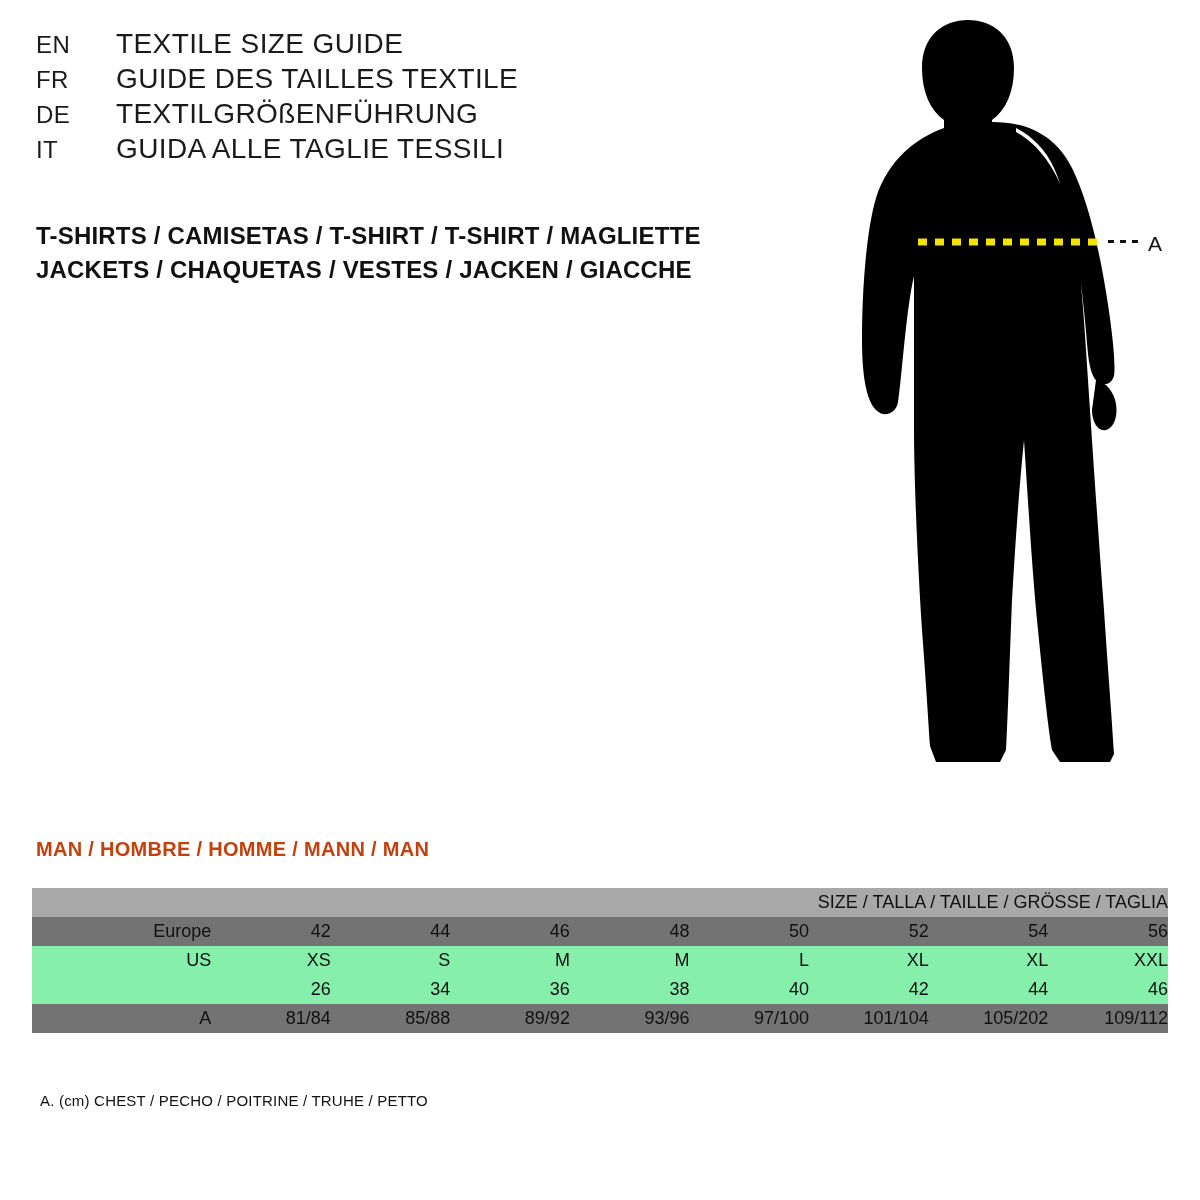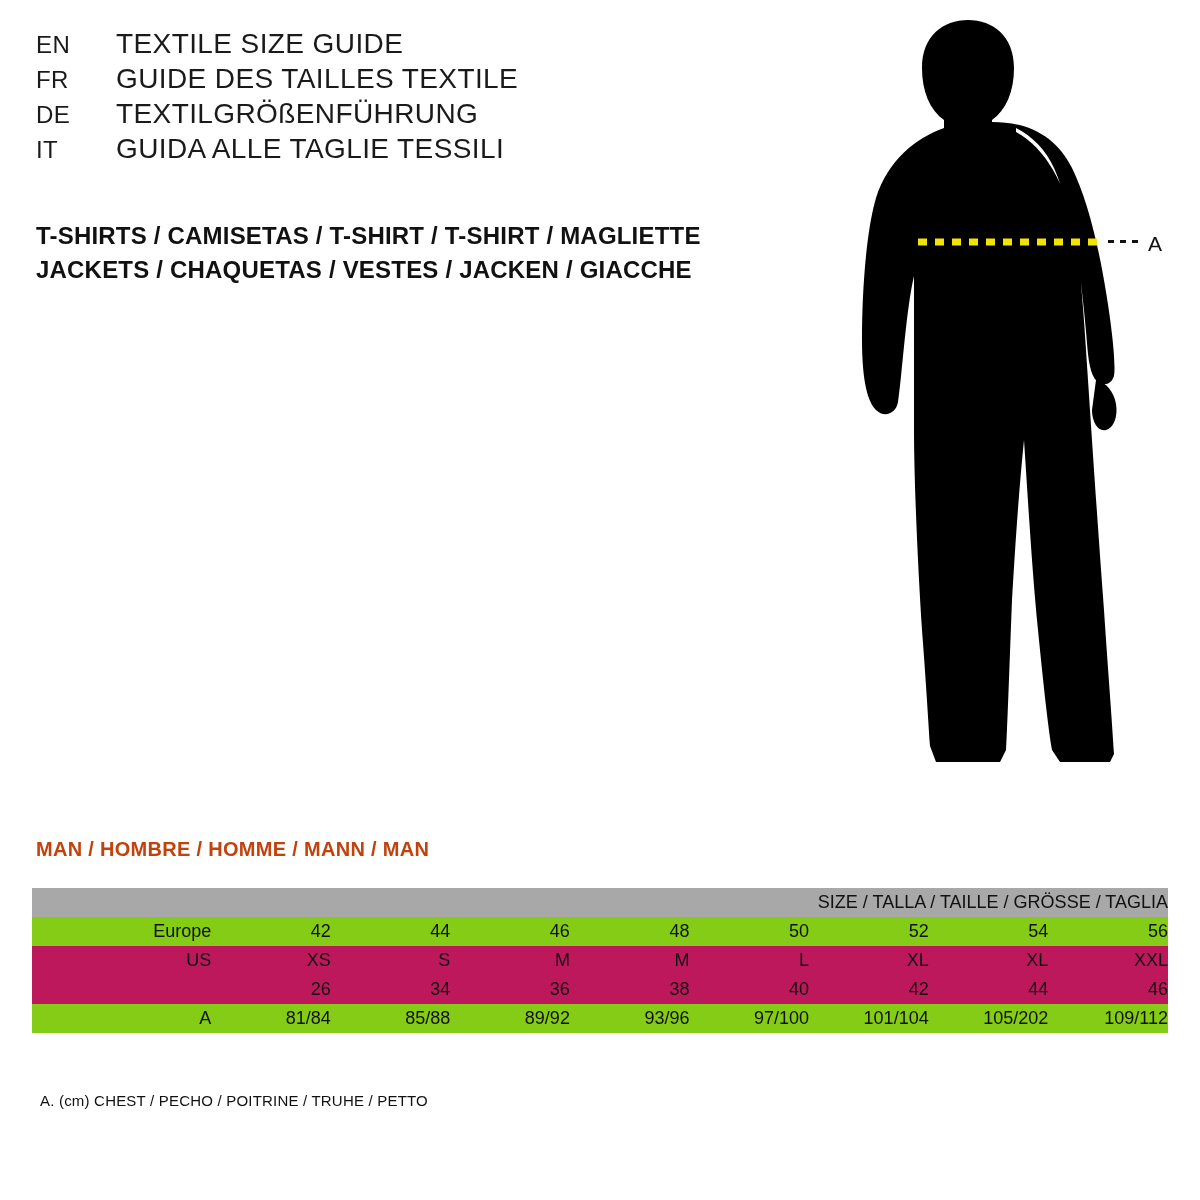--- a/index.html
+++ b/index.html
@@ -114,24 +114,24 @@
     height: 29px;
     vertical-align: middle;
     text-align: right;
   }
   .row-header td {
     background: #a8a8a8;
     font-size: 18px;
     height: 31px;
   }
   .row-shade td {
-    background: #be185d;
+    background: #86efac;
   }
   .row-plain td {
-    background: #84cc16;
+    background: #737373;
   }
   .cell-label {
     text-align: left;
     padding-left: 10px !important;
     width: 170px;
   }
   .cell-val {
     text-align: center;
     width: 120px;
   }

